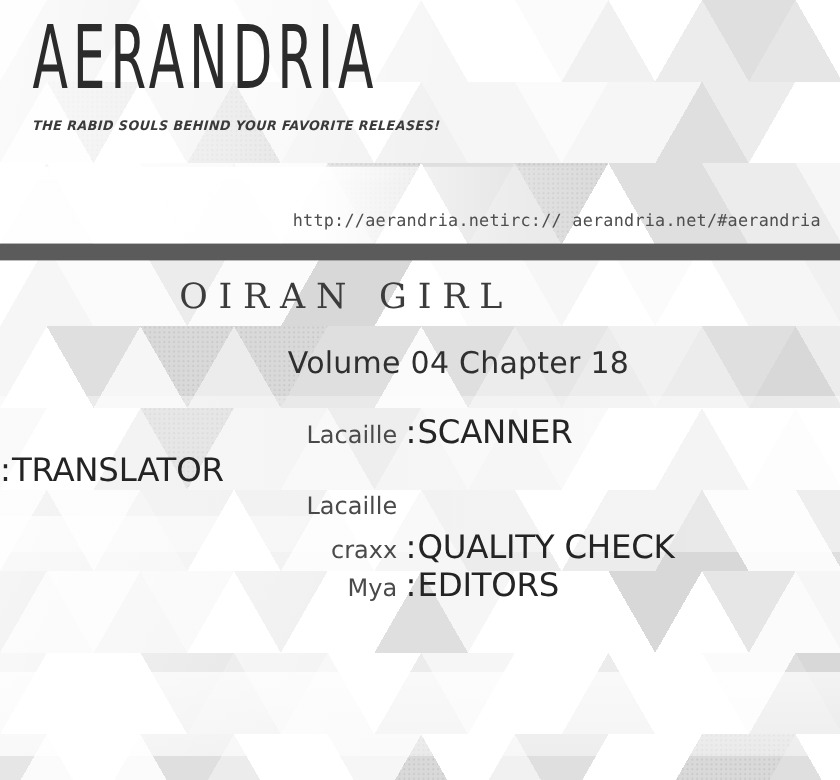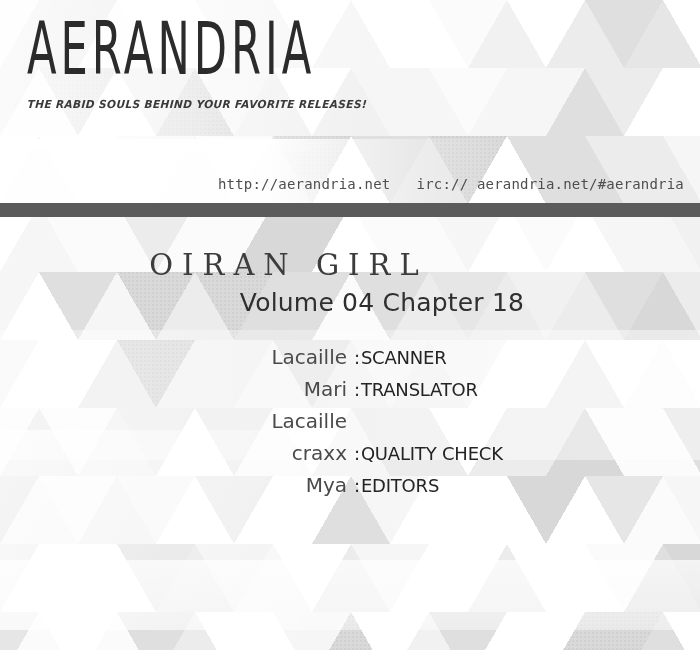--- a/index.html
+++ b/index.html
@@ -86,21 +86,20 @@
     color: #3a3a3a;
     transform: scaleX(0.96) skewX(-4deg);
     transform-origin: left top;
     white-space: nowrap;
   }
   #links {
     position: absolute;
     right: 16px;
     top: 176px;
     display: flex;
-    gap: 26px;
     font-family: "DejaVu Sans Mono", monospace;
     font-size: 14px;
     letter-spacing: 0.2px;
     color: #4e4e4e;
     white-space: nowrap;
   }
 
   #divider-bar {
     position: absolute;
     left: 0;
@@ -114,21 +113,21 @@
   #body-area {
     position: absolute;
     left: 0;
     top: 217px;
     width: 700px;
     height: 433px;
   }
 
   #series-title {
     position: absolute;
-    left: 0; top: 31px;
+    left: 0; top: 13px;
     width: 568px;
     text-align: center;
     font-family: "DejaVu Serif", "Liberation Serif", serif;
     font-size: 29px;
     font-weight: 300;
     letter-spacing: 9px;
     text-indent: 9px;
     color: #3c3c3c;
     white-space: nowrap;
   }
@@ -144,41 +143,40 @@
     color: #2f2f2f;
     white-space: nowrap;
     margin-left: 32px;
   }
 
   #credits-list {
     position: absolute;
     left: 0;
     top: 128px;
     width: 616px;
-    padding-left: 16px;
   }
   .credit-row {
     display: flex;
     align-items: baseline;
     height: 32px;
     white-space: nowrap;
   }
   .credit-name {
     width: 338px;
     text-align: right;
     padding-right: 7px;
     box-sizing: border-box;
     font-family: "DejaVu Sans", sans-serif;
     font-size: 20px;
     font-weight: 400;
     color: #4a4a4a;
   }
   .credit-role {
     font-family: "DejaVu Sans", sans-serif;
-    font-size: 18px;
+    font-size: 27px;
     font-weight: 400;
     letter-spacing: -0.2px;
     color: #242424;
   }
   .credit-role .colon { margin-right: 1px; }
 </style>
 </head>
 <body>
 
 <div id="page">
@@ -534,21 +532,20 @@
     <div id="series-volume">Volume 04 Chapter 18</div>
 
     <div id="credits-list">
 
       <div class="credit-row">
         <span class="credit-name">Lacaille</span>
         <span class="credit-role"><span class="colon">:</span><span>SCANNER</span></span>
       </div>
 
       <div class="credit-row">
-        <span class="credit-name">Mari</span>
         <span class="credit-role"><span class="colon">:</span><span>TRANSLATOR</span></span>
       </div>
 
       <div class="credit-row">
         <span class="credit-name">Lacaille</span>
       </div>
 
       <div class="credit-row">
         <span class="credit-name">craxx</span>
         <span class="credit-role"><span class="colon">:</span><span>QUALITY CHECK</span></span>

